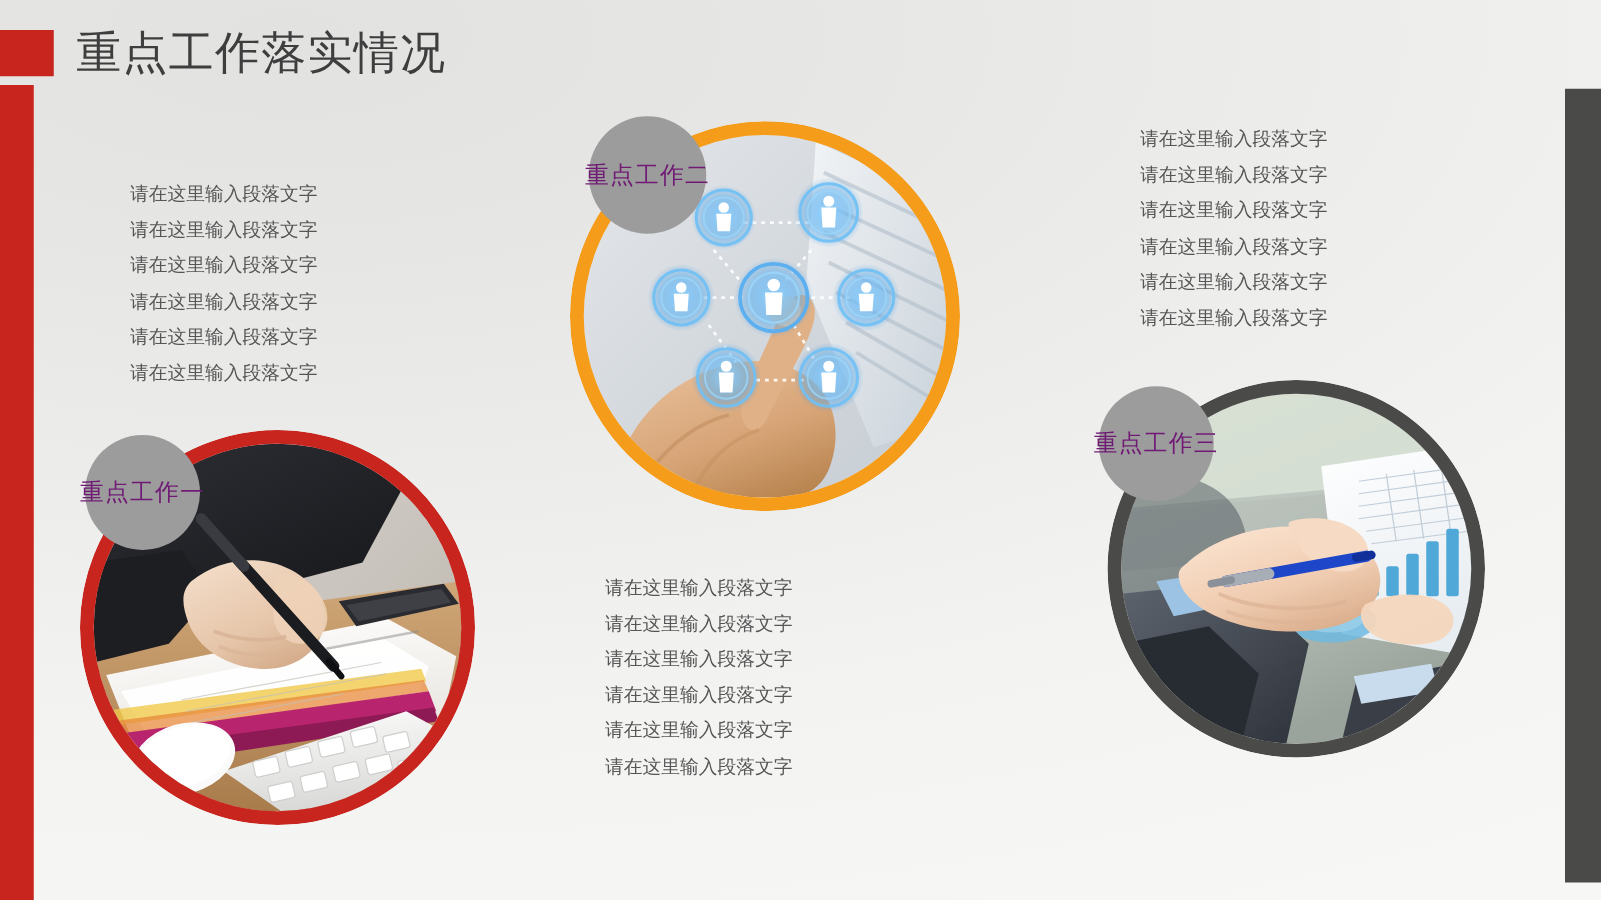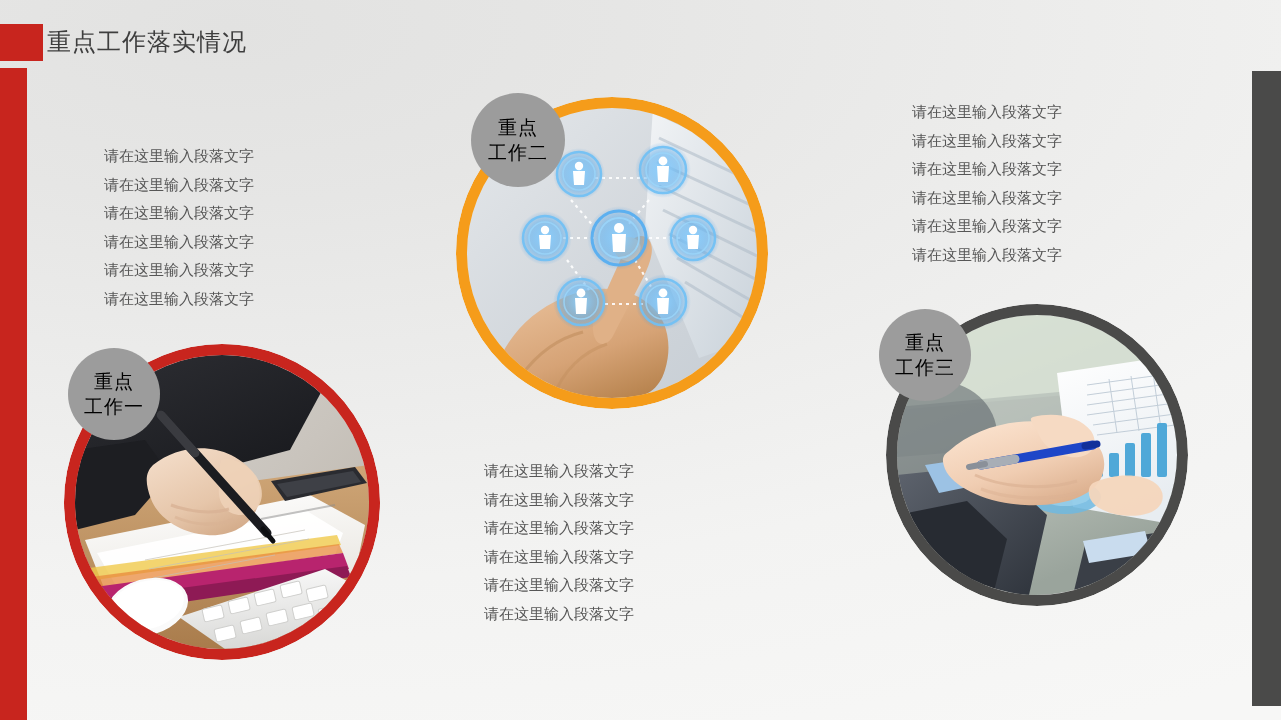--- a/index.html
+++ b/index.html
@@ -43,23 +43,23 @@
     left: 1252px;
     top: 71px;
     width: 29px;
     height: 635px;
     background: #4A4A49;
   }
 
   
   .page-title {
     position: absolute;
-    left: 47px;
+    left: 61px;
     top: 20px;
-    font-size: 24px;
+    font-size: 36px;
     line-height: 44px;
     color: #3E3E3E;
     letter-spacing: 1px;
     white-space: nowrap;
   }
 
   
   .para-block {
     position: absolute;
     color: #565656;
@@ -114,23 +114,23 @@
     width: 302px; height: 302px;
   }
   #circle-three .ring { border: 11px solid #4A4A49; }
   #circle-three .photo-inner { inset: 11px; }
 
   
   .badge {
     position: absolute;
     border-radius: 50%;
     background: #9C9C9C;
-    color: #000000;
+    color: #701a75;
     display: flex;
-    flex-direction: column;
+    flex-direction: row;
     align-items: center;
     justify-content: center;
     font-size: 19px;
     line-height: 25px;
     letter-spacing: 1px;
     text-align: center;
   }
   #badge-one   { left: 68px;  top: 348px; width: 92px; height: 92px; }
   #badge-two   { left: 471px; top: 93px;  width: 94px; height: 94px; }
   #badge-three { left: 879px; top: 309px; width: 92px; height: 92px; }

